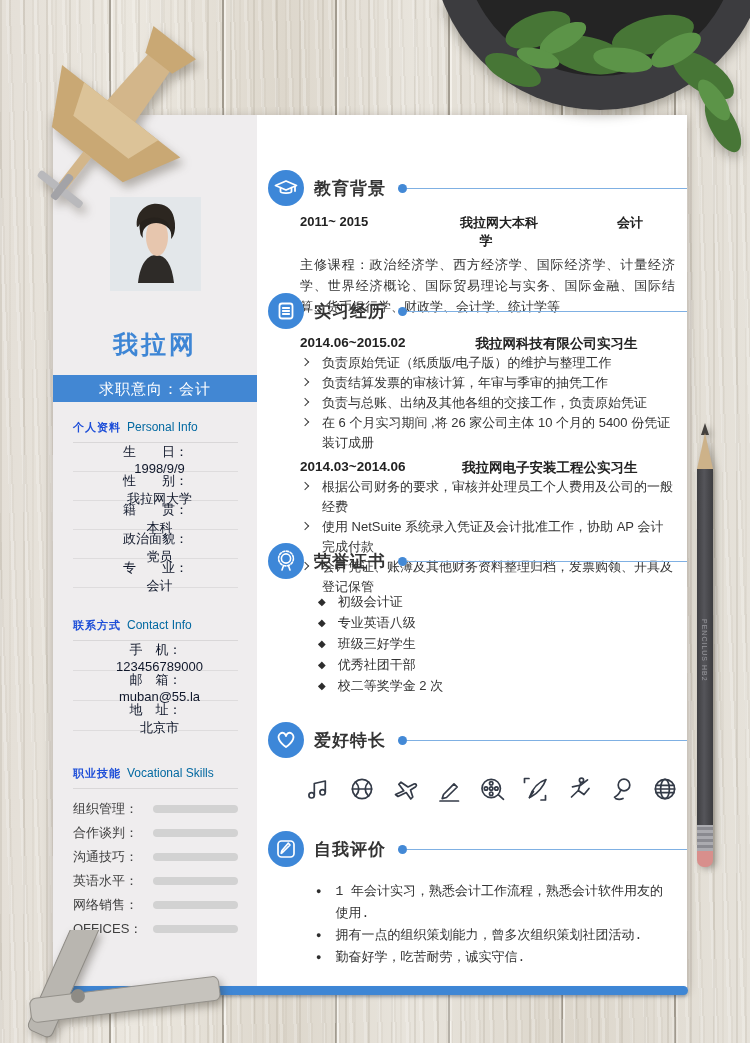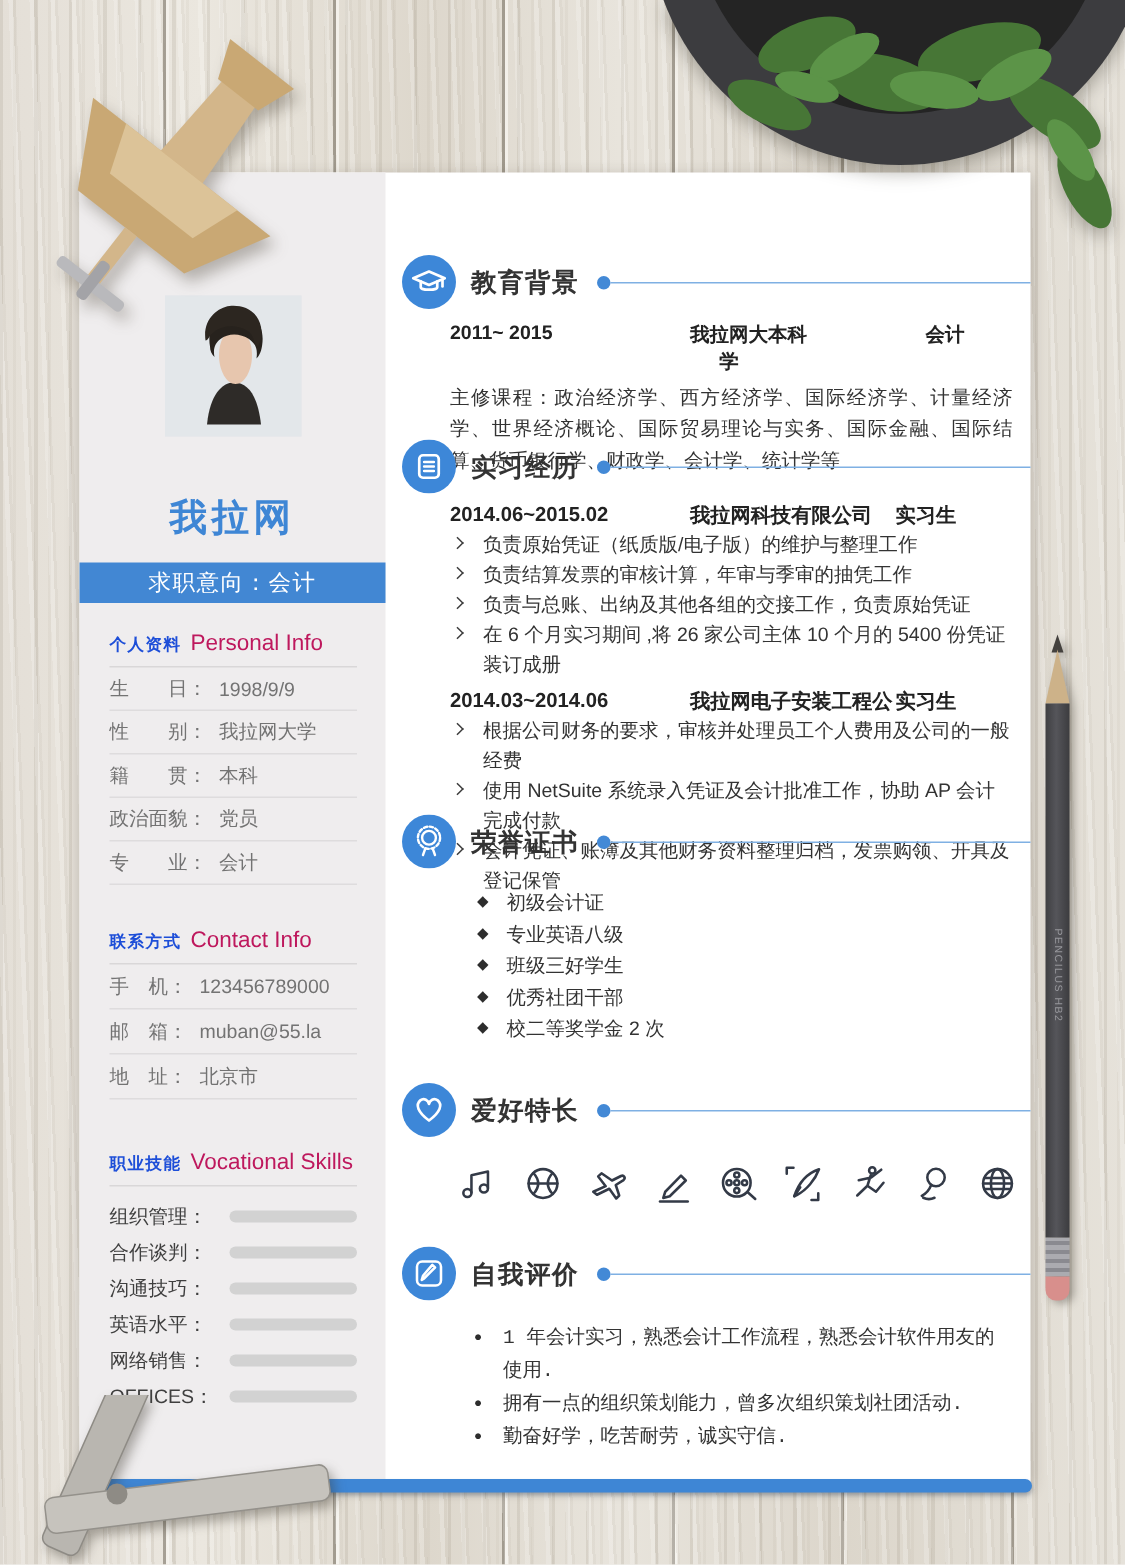--- a/index.html
+++ b/index.html
@@ -27,23 +27,23 @@
   .sidebar { position:absolute; left:0; top:0; width:204px; height:100%; background:#EFEDEE; }
   .photo { position:absolute; left:57px; top:82px; width:91px; height:94px; background:#dfe4e8; overflow:hidden; }
   .name { position:absolute; left:0; top:213px; width:100%; text-align:center;
           color:#3E86D5; font-size:25px; font-weight:bold; letter-spacing:3px; }
   .objective { position:absolute; left:0; top:260px; width:100%; height:27px; background:#4287D3;
           color:#fff; font-size:15px; text-align:center; line-height:27px; letter-spacing:1px; }
 
   .sb-section { position:absolute; left:20px; width:165px; }
   .sb-head { display:flex; align-items:baseline; padding-bottom:7px; border-bottom:1px solid #d9d7d8; }
   .sb-head .zh { color:#1d4ed8; font-size:11px; font-weight:bold; letter-spacing:1px; }
-  .sb-head .en { color:#be185d; font-size:15px; margin-left:6px; }
+  .sb-head .en { color:#0369a1; font-size:12px; margin-left:6px; }
   .sb-row { display:flex; align-items:center; height:29px; border-bottom:1px solid #dedcdd;
-            font-size:13px; color:#737373; }
+            font-size:13px; color:#0f172a;flex-direction:column; }
   .sb-row .lbl { white-space:pre; }
   .sb-row .val { margin-left:8px; }
   .skill-row { display:flex; align-items:center; height:24px; font-size:13px; color:#3f3f3f; }
   .skill-row .slbl { width:76px; white-space:pre; }
   .bar { flex:1; height:8px; background:#D2D2D2; border-radius:4px; overflow:hidden; margin-left:4px; }
   .bar .fill { height:100%; background:#4389D6; border-radius:4px; }
 
   
   .main { position:absolute; left:205px; top:0; right:0; bottom:0; }
   .sec { position:absolute; left:0; right:0; }
@@ -53,21 +53,21 @@
   .sec-line .dot { width:9px; height:9px; border-radius:50%; background:#4389D6; flex:none; }
   .sec-line .ln { flex:1; height:1px; background:#7FB0E3; }
   .sec-body { margin:8px 12px 0 42px; }
 
   .edu-row { display:flex; font-size:13px; font-weight:bold; color:#222; }
   .edu-row .c1 { width:160px; } .edu-row .c2 { flex:1; text-align:center; }
   .edu-row .c3 { width:105px; } .edu-row .c4 { width:58px; }
   .para { font-size:13px; color:#333; line-height:21px; margin-top:4px; text-align:justify; }
 
   .job-row { display:flex; font-size:13.5px; font-weight:bold; color:#222; margin-top:6px; }
-  .job-row .c1 { width:160px; } .job-row .c2 { flex:1; text-align:left; }
+  .job-row .c1 { width:160px; } .job-row .c2 { flex:1; text-align:right; }
   .job-row .c3 { width:78px; }
   .b-row { display:flex; align-items:flex-start; font-size:13px; color:#333; line-height:20px; }
   .chv { flex:none; width:6px; height:6px; border-top:1.6px solid #3c3c3c; border-right:1.6px solid #3c3c3c;
          transform:rotate(45deg); margin:6px 14px 0 2px; }
   .d-row { display:flex; align-items:center; font-size:13px; color:#333; height:21px; }
   .d-row .dia { font-size:10px; margin:0 12px 0 18px; color:#2d2d2d; }
   .e-row { display:flex; align-items:flex-start; font-size:13px; color:#333; line-height:22px; }
   .e-row .dotb { font-size:9px; margin:0 14px 0 16px; line-height:22px; color:#2d2d2d; }
 
   .hobby-row { display:flex; justify-content:space-between; width:376px; margin:16px 0 0 46px; }

